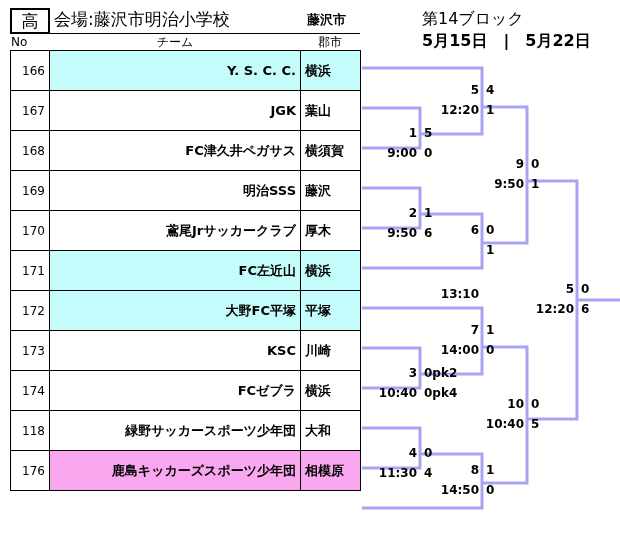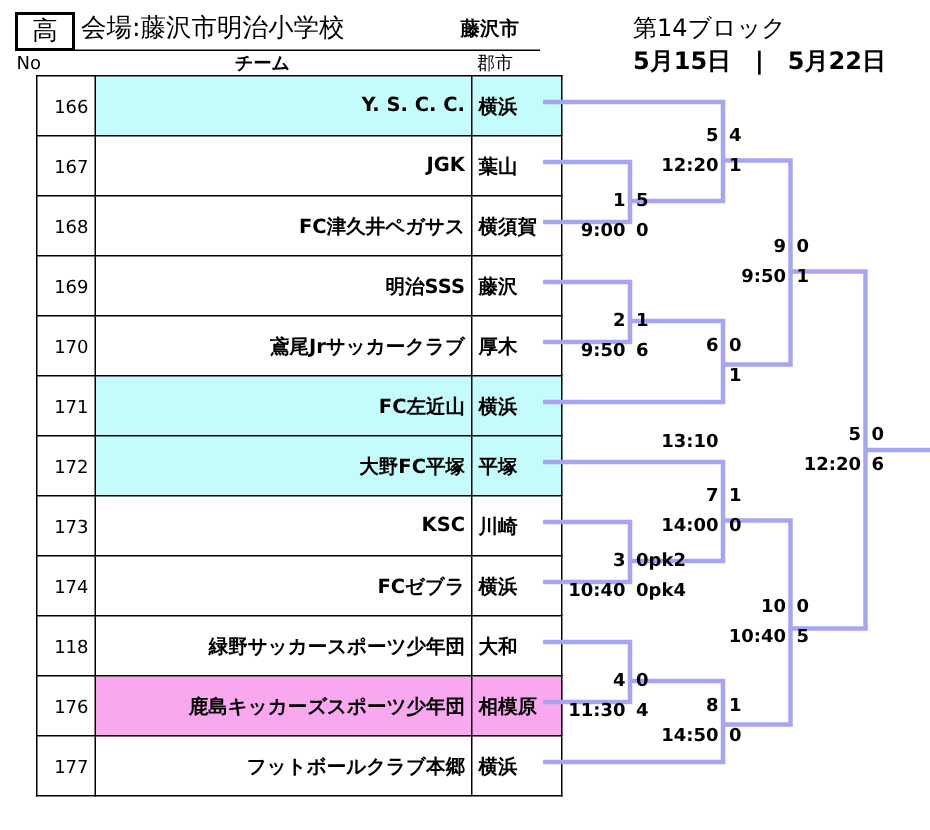--- a/index.html
+++ b/index.html
@@ -8,24 +8,24 @@
     .abs { position: absolute; }
     #grade-box { left: 10px; top: 8px; width: 36px; height: 22px; border: 2px solid #000;
       font-size: 17px; line-height: 22px; text-align: center; box-sizing: content-box; }
     #venue { left: 54px; top: 6px; font-size: 17px; line-height: 26px; white-space: nowrap; }
     #city-title { left: 307px; top: 10px; font-size: 13px; font-weight: bold; line-height: 20px; }
     #block-title { left: 422px; top: 8px; font-size: 16px; line-height: 22px; }
     #dates { left: 422px; top: 32px; font-size: 16px; font-weight: bold; line-height: 18px; white-space: pre; }
     #header-line { left: 10px; top: 33px; width: 350px; height: 1px; background: #000; }
     .hdr { top: 34px; font-size: 12px; line-height: 16px; }
     #hdr-no { left: 11px; }
-    #hdr-team { left: 50px; width: 250px; text-align: center; font-weight: bold; }
+    #hdr-team { left: 50px; width: 250px; text-align: center; }
     #hdr-city { left: 300px; width: 60px; text-align: center; }
 
-    #team-table { position: absolute; left: 24px; top: 50px; border-collapse: collapse; }
+    #team-table { position: absolute; left: 10px; top: 50px; border-collapse: collapse; }
     #team-table td { border: 1px solid #000; height: 39px; padding: 0 4px; font-size: 13px; }
     #team-table td.no { width: 30px; text-align: right; font-size: 12px; font-family: "DejaVu Sans", sans-serif; }
     #team-table td.name { width: 242px; text-align: right; font-weight: bold; }
     #team-table td.city { width: 51px; text-align: left; font-weight: bold; }
     #team-table tr.hl-cyan td.name, #team-table tr.hl-cyan td.city { background: #c4fbfb; }
     #team-table tr.hl-pink td.name, #team-table tr.hl-pink td.city { background: #f9a8f0; }
 
     #bracket { position: absolute; left: 0; top: 0; width: 620px; height: 553px; pointer-events: none; }
     #bracket path { fill: none; stroke: #a7a5f2; stroke-width: 3; }
     .lbl { position: absolute; font-size: 12px; font-weight: bold; line-height: 14px; white-space: nowrap; }
@@ -94,25 +94,20 @@
       <tr>
         <td class="no">118</td>
         <td class="name">緑野サッカースポーツ少年団</td>
         <td class="city">大和</td>
       </tr>
       <tr class="hl-pink">
         <td class="no">176</td>
         <td class="name">鹿島キッカーズスポーツ少年団</td>
         <td class="city">相模原</td>
       </tr>
-      <tr>
-        <td class="no">177</td>
-        <td class="name">フットボールクラブ本郷</td>
-        <td class="city">横浜</td>
-      </tr>
     </tbody>
 </table>
 
 <svg id="bracket" xmlns="http://www.w3.org/2000/svg">
     <path d="M362,108 H420 V148 H362"></path>
     <path d="M362,188 H420 V228 H362"></path>
     <path d="M362,348 H420 V388 H362"></path>
     <path d="M362,428 H420 V468 H362"></path>
     <path d="M362,68 H482 V134 H420"></path>
     <path d="M420,214 H482 V268 H362"></path>

